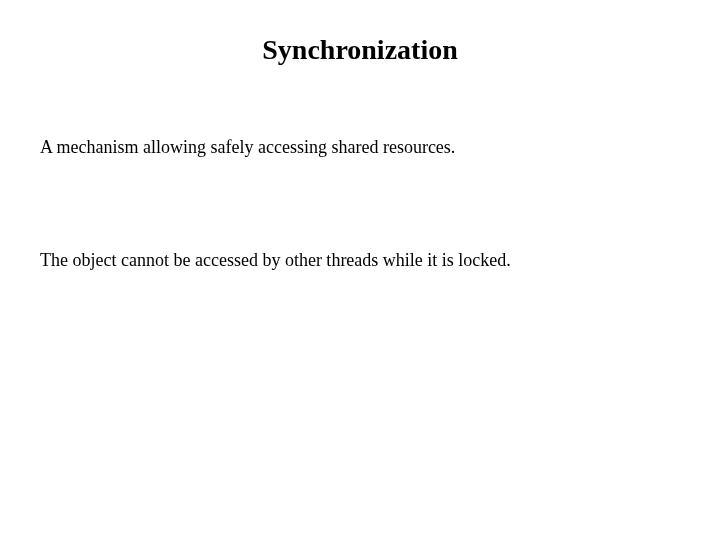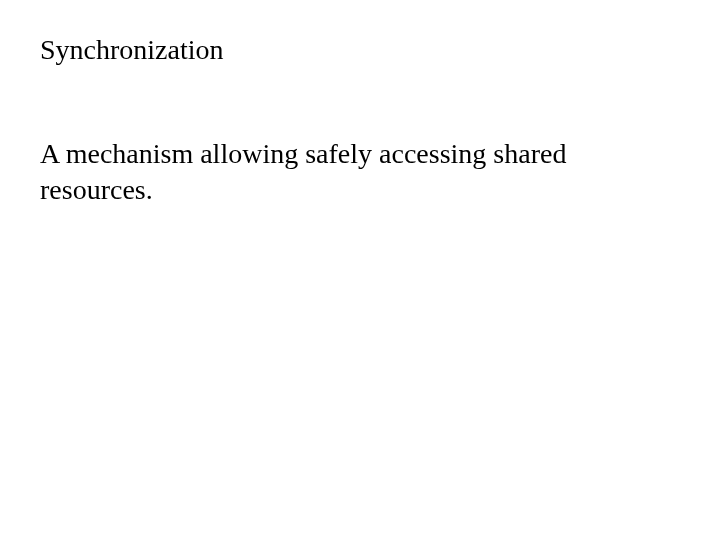--- a/index.html
+++ b/index.html
@@ -12,33 +12,35 @@
     color: #000000;
   }
   .slide {
     width: 720px;
     height: 540px;
     box-sizing: border-box;
     padding: 30px 40px 40px 40px;
     position: relative;
   }
   .title {
-    font-weight: normal;
+    text-align: center;
+    font-weight: bold;
     font-size: 28px;
     margin-top: 4px;
     margin-bottom: 70px;
   }
   .body-text {
-    font-size: 28px;
+    font-size: 18px;
     line-height: 1.3;
     margin-bottom: 90px;
   }
 </style>
 </head>
 <body>
 
 <div class="slide">
   <div class="title">Synchronization</div>
 
   <div class="body-text">A mechanism allowing safely accessing shared resources.</div>
 
 
+  <div class="body-text">The object cannot be accessed by other threads while it is locked.</div>
 </div>
 
 </body></html>

